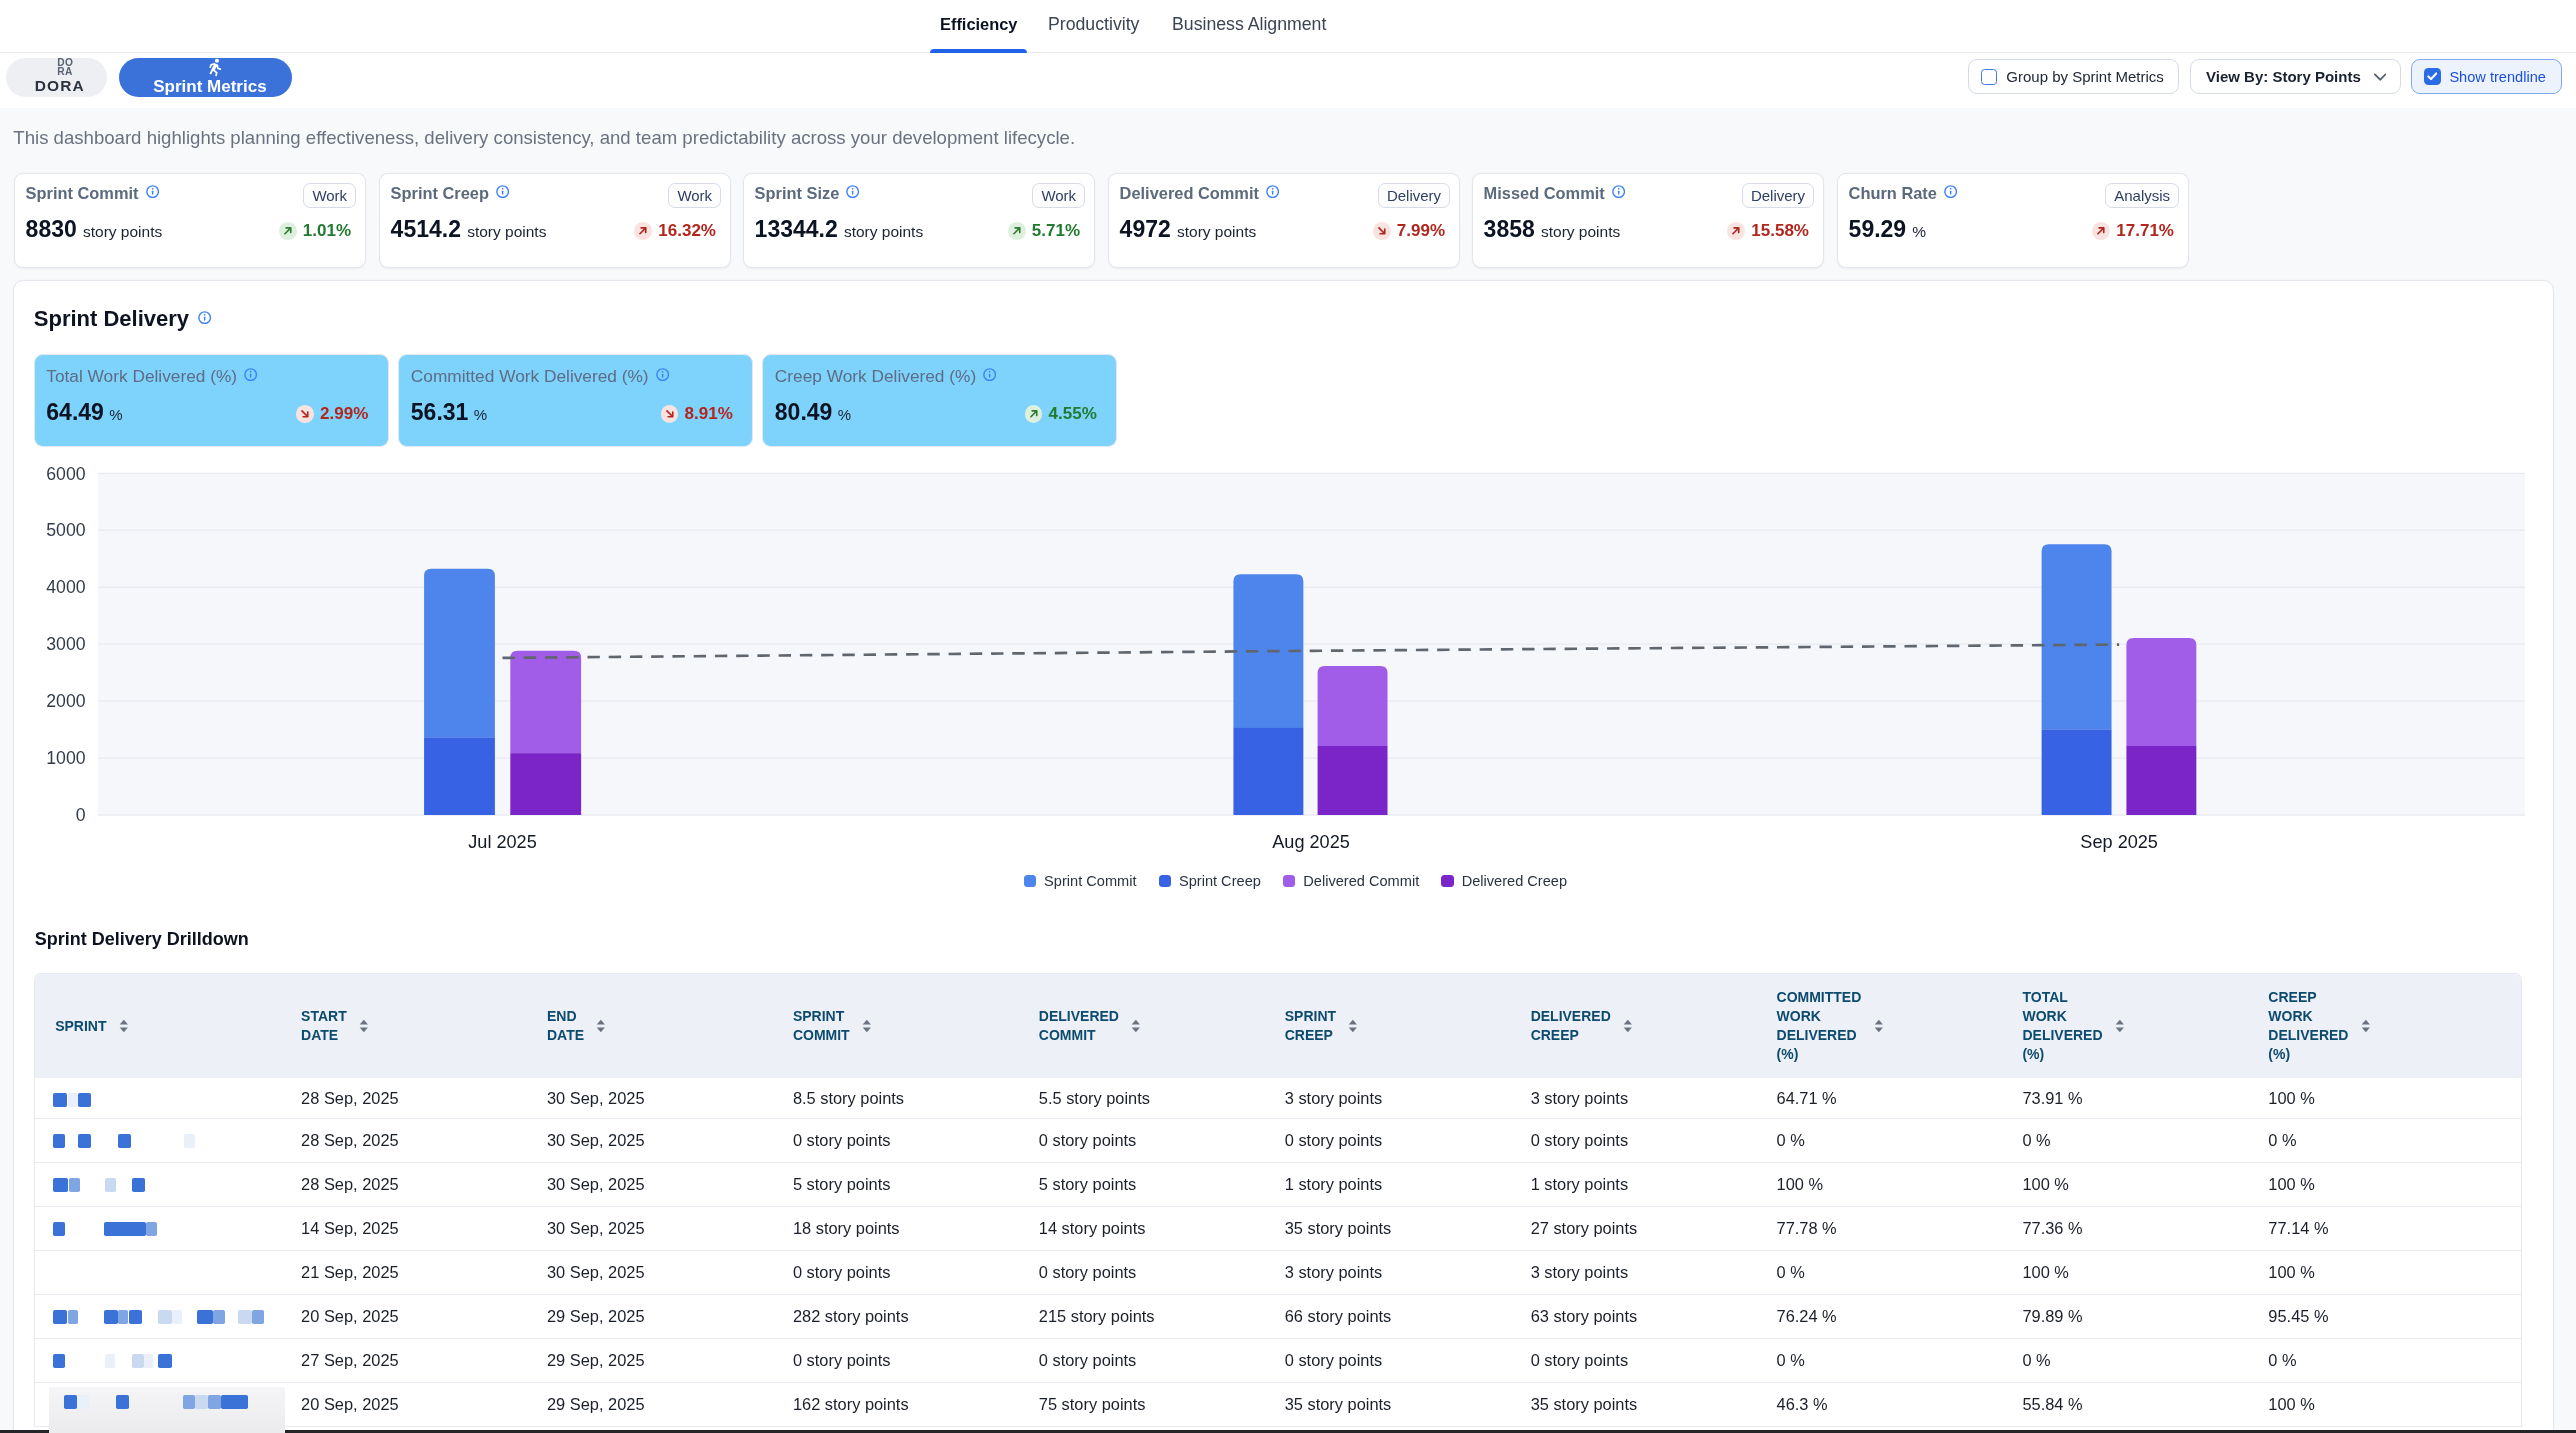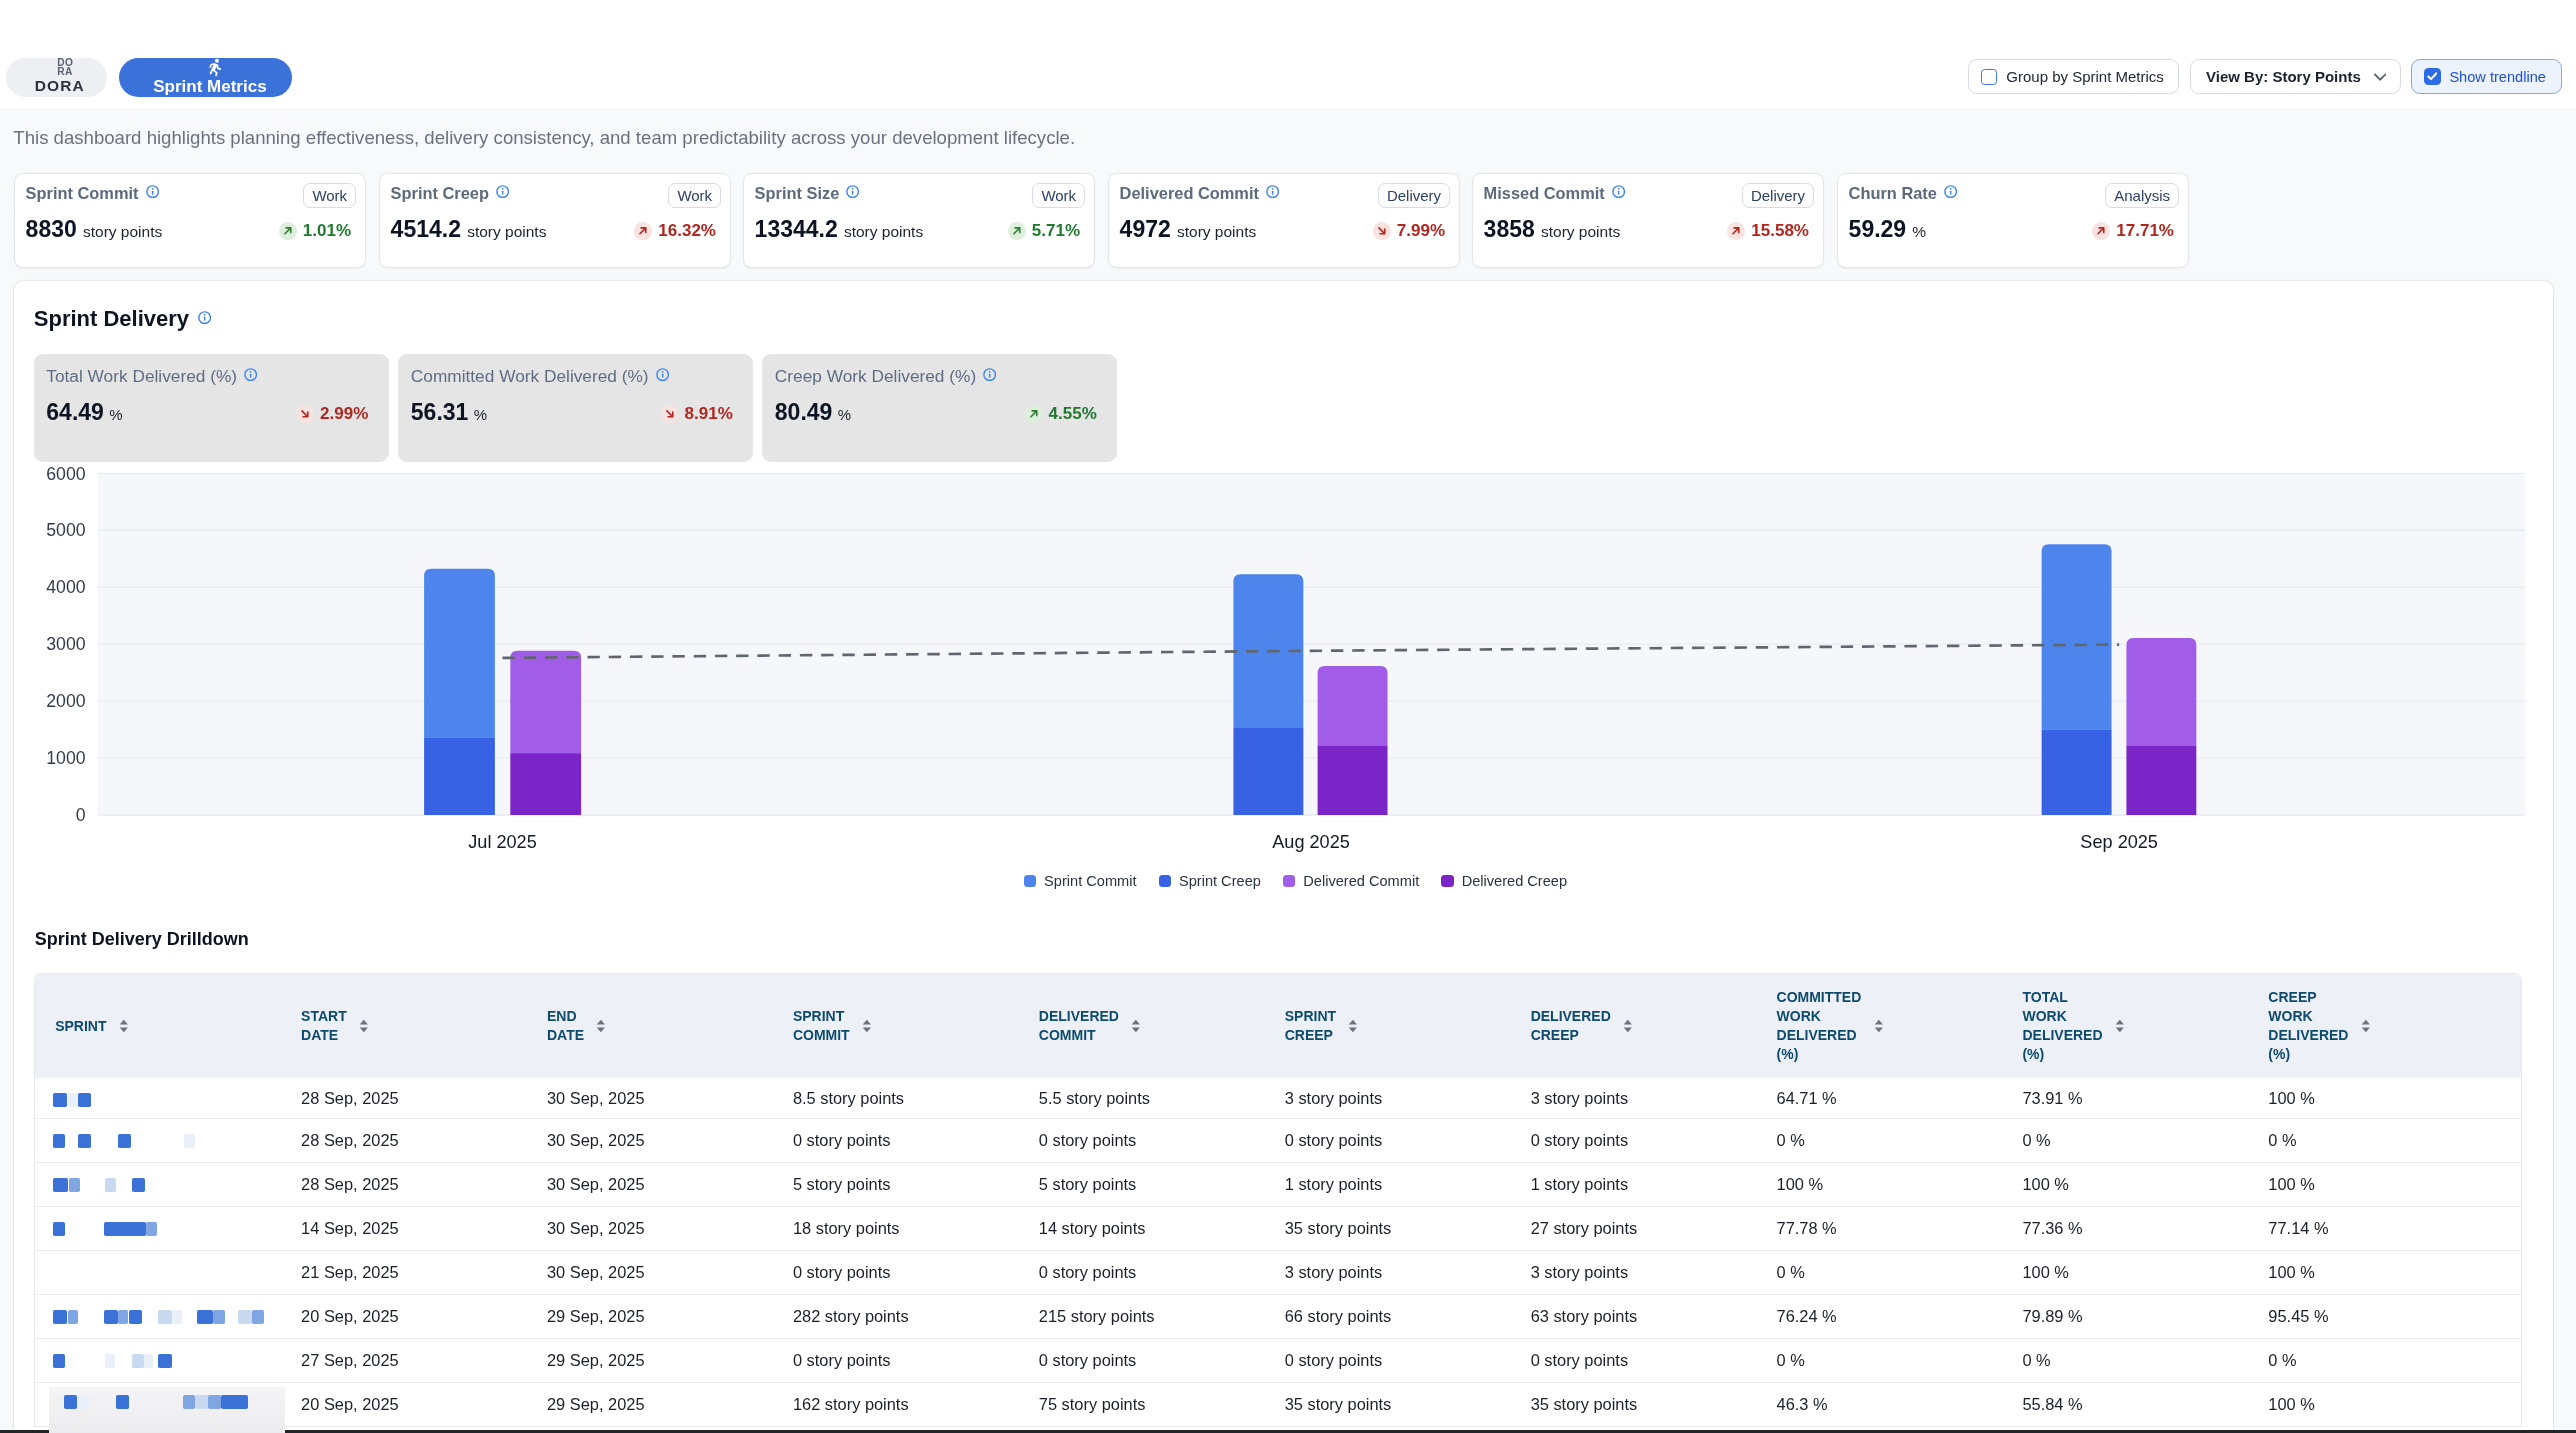--- a/index.html
+++ b/index.html
@@ -58,21 +58,21 @@
 .delta .pct { margin-left:6.2px; font-size:17px; font-weight:700; }
 .delta.up .circ { background:#def0dd; } .delta.up .pct { color:#217a2f; }
 .delta.down .circ { background:#f9e3e1; } .delta.down .pct { color:#b3261e; }
 
 #bigcard { position:absolute; left:13.3px; top:280px; width:2541px; height:1160px;
   background:#fff; border:0.9px solid #e4e7ec; border-radius:10.6px;
   box-shadow:0 0.9px 1.8px rgba(16,24,40,.05); }
 #sdtitle { position:absolute; left:19.5px; top:25px; display:flex; align-items:center; }
 #sdtitle .t { font-size:22px; font-weight:700; color:#0d1321; }
 #sdtitle .info { margin-left:8.9px; }
-.scard { position:absolute; top:73px; width:355px; height:108px; background:#e5e5e5;
+.scard { position:absolute; top:73px; width:355px; height:93px; background:#7dd3fc;
   border:0.9px solid #e4e7ec; border-radius:8.9px; }
 .scard .trow { position:absolute; left:11.5px; top:10.6px; display:flex; align-items:center; }
 .scard .title { font-size:17.3px; color:#5e6c85; }
 .scard .info { margin-left:7px; }
 .scard .vrow { position:absolute; left:11.5px; top:44px; display:flex; align-items:baseline; }
 .scard .val { font-size:23px; font-weight:700; color:#0c1322; }
 .scard .unit { margin-left:5.3px; font-size:15px; color:#1b2230; }
 .scard .delta { right:19.5px; top:49px; }
 
 #legend { position:absolute; left:10.6px; top:592px; width:2541px; display:flex;
@@ -103,20 +103,26 @@
   background:#232528; z-index:3; }
 #blurbox { position:absolute; left:49px; top:1387px; width:236px; height:47px;
   background:linear-gradient(to bottom,#f5f5f7,#ebebee); z-index:4; }
 #row8blk { position:absolute; left:0; top:0; z-index:5; }
 #row8blk .blk { position:absolute; height:14px; border-radius:1.8px; top:auto; }
 </style>
 </head>
 <body>
 <div id="page">
   <div id="contentbg"></div>
+  <div id="topbar">
+    <span class="tab active" style="left:940px;">Efficiency</span>
+    <span class="tab" style="left:1048px;">Productivity</span>
+    <span class="tab" style="left:1172px;">Business Alignment</span>
+    <div id="underline"></div>
+  </div>
   <div class="pill" id="dora">
     <div class="logo">DO<br>RA</div>
       <div class="lbl">DORA</div>
   </div>
   <div class="pill" id="sprintm">
     <svg width="19.5" height="21" viewBox="0 0 22 24">
         <g fill="#fff">
       <circle cx="12.5" cy="3.4" r="2.6"></circle>
       <path d="M11.2 7.2 L14 8.6 L14.6 12.2 L18 13.4 L17.3 15.4 L12.8 13.9 L12.1 10.6 L9.9 15.2 L13.4 18.2 L12.4 23 L10.2 22.6 L11 18.9 L7.4 16 L5.2 20.9 L3.1 20 L6.6 12.3 L8.6 8.4 L5.9 9.4 L4.9 12.6 L2.8 12 L4.2 7.8 L9 6.3 Z"></path>
     </g>

